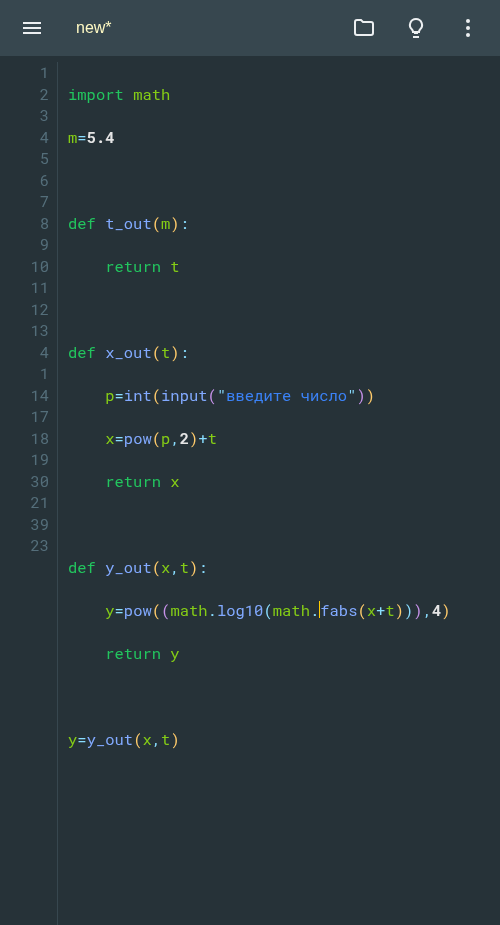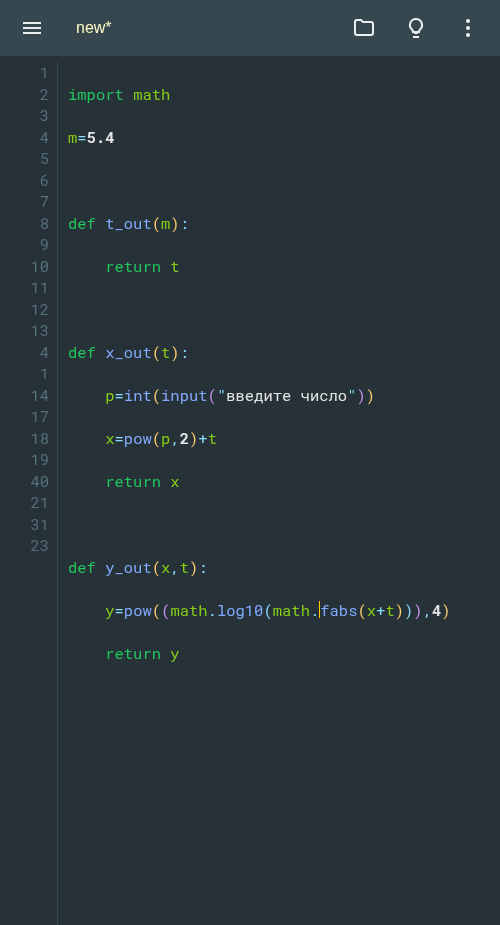--- a/index.html
+++ b/index.html
@@ -58,21 +58,21 @@
     padding-left: 10px;
     white-space: pre;
     overflow: hidden;
   }
   .code .row { height: 21.5px; display: block; }
   .kw   { color: #22c55e; }   
   .fn   { color: #82aaff; }   
   .id   { color: #84cc16; }   
   .op   { color: #89ddff; }   
   .num  { color: #e5e5e5; font-weight: bold; }   
-  .str  { color: #e5e5e5; }   
+  .str  { color: #3b82f6; }   
   .par1 { color: #ffcb6b; }   
   .par2 { color: #c792ea; }   
   .par3 { color: #89ddff; }   
   .cursor {
     display: inline-block;
     width: 1px;
     height: 17px;
     background: #ffcc00;
     vertical-align: text-bottom;
     margin-bottom: 2px;
@@ -121,39 +121,40 @@
       <div>10</div>
       <div>11</div>
       <div>12</div>
       <div>13</div>
       <div>4</div>
       <div>1</div>
       <div>14</div>
       <div>17</div>
       <div>18</div>
       <div>19</div>
-      <div>40</div>
+      <div>30</div>
       <div>21</div>
-      <div>31</div>
+      <div>39</div>
       <div>23</div>
     </div>
   <div class="code">
 <span class="row"><span class="kw">import</span> <span class="id">math</span></span>
 <span class="row"><span class="id">m</span><span class="op">=</span><span class="num">5.4</span></span>
 <span class="row"></span>
 <span class="row"><span class="kw">def</span> <span class="fn">t_out</span><span class="par1">(</span><span class="id">m</span><span class="par1">)</span><span class="op">:</span></span>
 <span class="row">    <span class="kw">return</span> <span class="id">t</span></span>
 <span class="row"></span>
 <span class="row"><span class="kw">def</span> <span class="fn">x_out</span><span class="par1">(</span><span class="id">t</span><span class="par1">)</span><span class="op">:</span></span>
 <span class="row">    <span class="id">p</span><span class="op">=</span><span class="fn">int</span><span class="par1">(</span><span class="fn">input</span><span class="par2">(</span><span class="op">"</span><span class="str">введите число</span><span class="op">"</span><span class="par2">)</span><span class="par1">)</span></span>
 <span class="row">    <span class="id">x</span><span class="op">=</span><span class="fn">pow</span><span class="par1">(</span><span class="id">p</span><span class="op">,</span><span class="num">2</span><span class="par1">)</span><span class="op">+</span><span class="id">t</span></span>
 <span class="row">    <span class="kw">return</span> <span class="id">x</span></span>
 <span class="row"></span>
 <span class="row"><span class="kw">def</span> <span class="fn">y_out</span><span class="par1">(</span><span class="id">x</span><span class="op">,</span><span class="id">t</span><span class="par1">)</span><span class="op">:</span></span>
 <span class="row">    <span class="id">y</span><span class="op">=</span><span class="fn">pow</span><span class="par1">(</span><span class="par2">(</span><span class="id">math</span><span class="op">.</span><span class="fn">log10</span><span class="par3">(</span><span class="id">math</span><span class="op">.</span><span class="cursor"></span><span class="fn">fabs</span><span class="par1">(</span><span class="id">x</span><span class="op">+</span><span class="id">t</span><span class="par1">)</span><span class="par3">)</span><span class="par2">)</span><span class="op">,</span><span class="num">4</span><span class="par1">)</span></span>
 <span class="row">    <span class="kw">return</span> <span class="id">y</span></span>
 <span class="row"></span>
+<span class="row"><span class="id">y</span><span class="op">=</span><span class="fn">y_out</span><span class="par1">(</span><span class="id">x</span><span class="op">,</span><span class="id">t</span><span class="par1">)</span></span>
 <span class="row"></span>
 
 
 
   </div>
 </div>
 
 </body></html>

